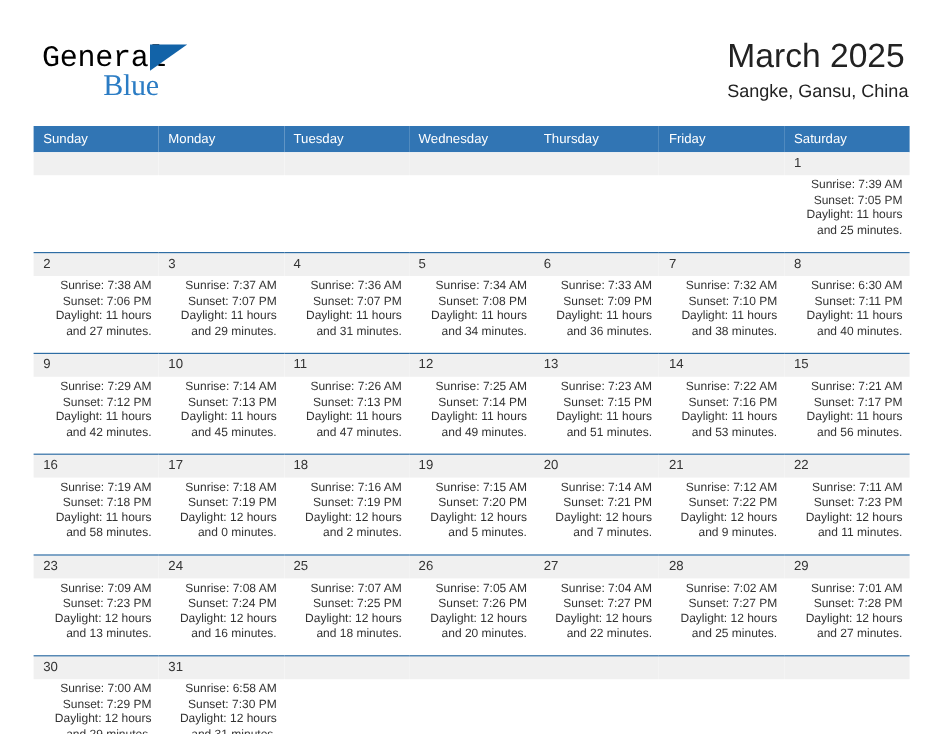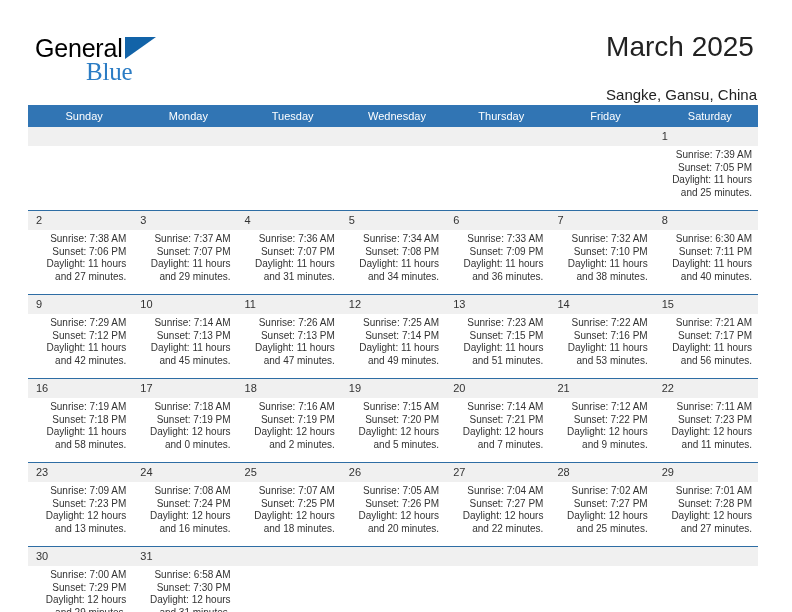--- a/index.html
+++ b/index.html
@@ -38,21 +38,21 @@
     width: 160px;
     height: 56px;
   }
   .logo-general {
     position: absolute;
     left: 0;
     top: 0;
     font-size: 25px;
     letter-spacing: -0.2px;
     color: #000000;
-    font-family: Liberation Sans, sans-serif;
+    font-family: Liberation Mono, monospace;
   }
   .logo-blue {
     position: absolute;
     left: 51px;
     top: 24px;
     font-size: 25px;
     letter-spacing: -0.2px;
     color: #2b7cc4;
     font-family: Liberation Serif, serif;
   }
@@ -76,40 +76,40 @@
     font-size: 28px;
     line-height: 34px;
     color: #222222;
     font-weight: normal;
     white-space: nowrap;
   }
   .subtitle {
     font-size: 15px;
     line-height: 22px;
     color: #222222;
-    margin-top: 20px;
+    margin-top: 2px;
     white-space: nowrap;
   }
 
   
   .calendar {
     position: absolute;
     left: 28px;
     top: 105px;
     width: 730px;
     border-collapse: collapse;
     table-layout: fixed;
   }
 
   .calendar th {
     background: #3175b4;
     color: #ffffff;
     font-size: 11px;
     font-weight: normal;
-    text-align: center;
+    text-align: left;
     padding: 5px 0 5px 8px;
     height: 12px;
     border: none;
   }
 
   .calendar td {
     vertical-align: top;
     padding: 0;
     width: 104.28px;
     border: none;

